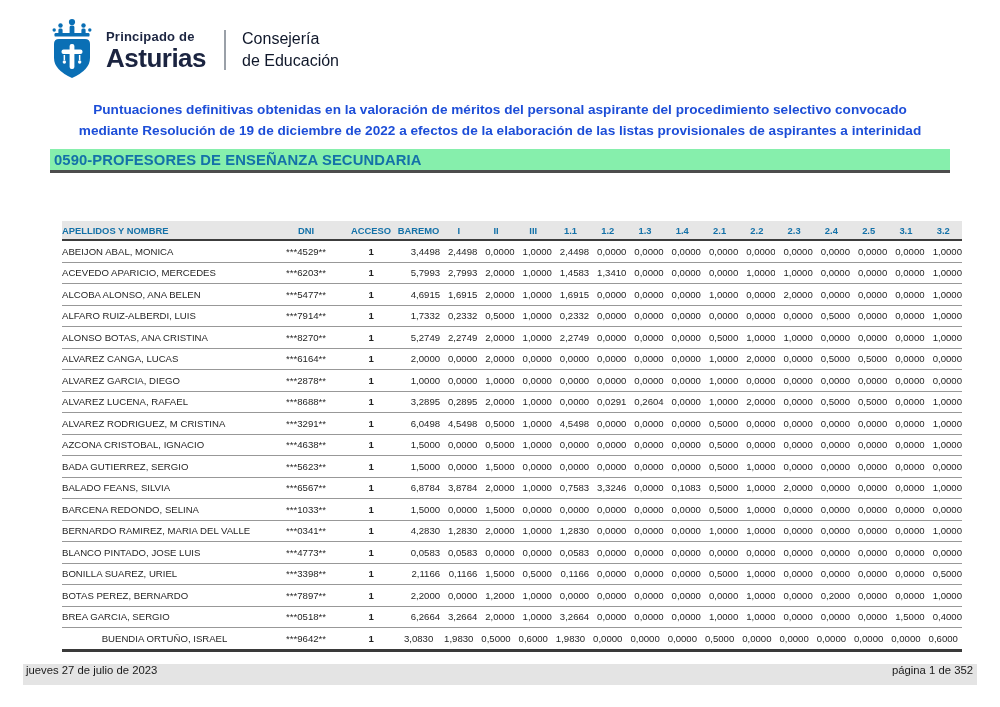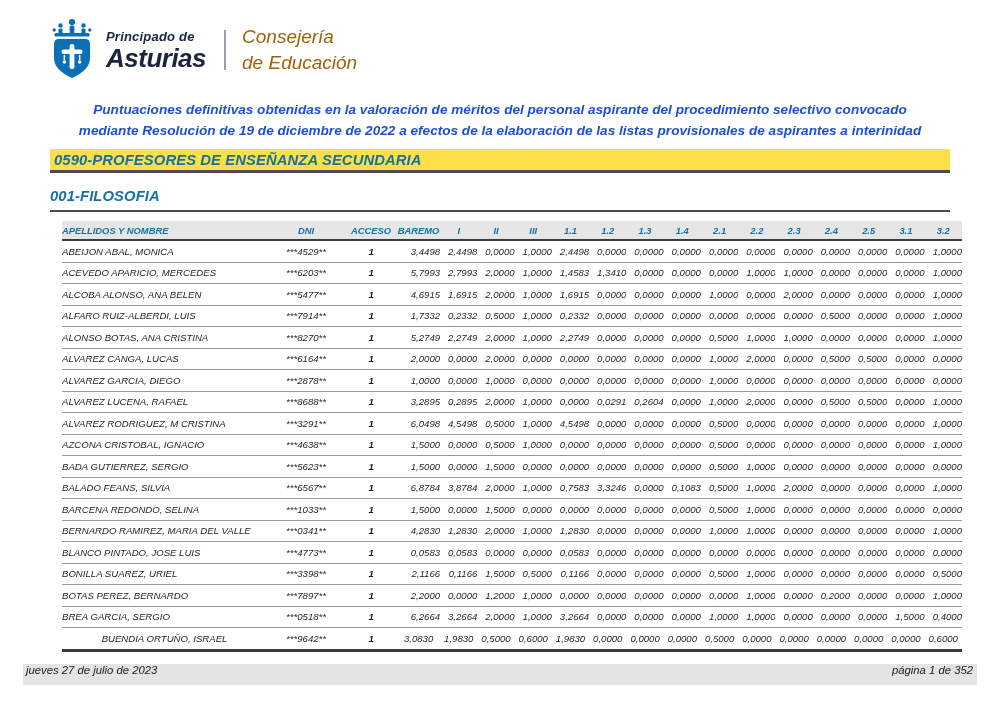--- a/index.html
+++ b/index.html
@@ -1,39 +1,39 @@
 <!DOCTYPE html>
 <html style="--accent: #1471a8; --navy: #1b2440;"><head>
 <meta charset="utf-8">
 <style>
   html,body { margin:0; padding:0; background:#ffffff; }
   .page {
     position:relative; width:1000px; height:707px; background:#ffffff;
-    font-family:"Liberation Sans", sans-serif; overflow:hidden;font-style:italic;
+    font-family:"Liberation Sans", sans-serif; overflow:hidden;
   }
 
   
   .logo-row { position:absolute; top:18px; left:50px; display:flex; align-items:center; }
   .shield-wrap { width:44px; height:64px; }
   .org-block { margin-left:12px; line-height:1; color:var(--navy,#1b2440); }
   .org-small { font-size:13px; font-weight:bold; letter-spacing:.2px; }
   .org-large { font-size:26px; font-weight:800; letter-spacing:-.5px; margin-top:2px; }
   .logo-divider { width:2px; height:40px; background:#9aa0a8; margin:0 16px 0 18px; }
-  .dept-block { font-size:19px; color:#a16207; line-height:1.35; }
+  .dept-block { font-size:16px; color:#0f172a; line-height:1.35; }
 
   
   .doc-title {
     position:absolute; top:99px; left:50px; width:900px;
     text-align:center; font-weight:bold; font-size:13.6px; color:#1d4ed8; line-height:1.55;
   }
 
   
   .section-band {
     position:absolute; top:149px; left:50px; width:900px; height:21px;
-    background:#fde047; border-bottom:3px solid #4d4d4d; box-sizing:content-box;
+    background:#86efac; border-bottom:3px solid #4d4d4d; box-sizing:content-box;
     display:flex; align-items:center;text-align:right;
   }
   .section-title { color:var(--accent,#1471a8); font-weight:bold; font-size:14.8px; padding-left:4px; letter-spacing:.1px; }
   .subsection {
     position:absolute; top:187px; left:50px; width:900px;
     border-bottom:2px solid #4d4d4d; padding-bottom:5px;
   }
   .subsection-title { color:var(--accent,#1471a8); font-weight:bold; font-size:14.8px; letter-spacing:.1px; }
 
   
@@ -115,23 +115,20 @@
 
   <div class="doc-title">
     <div>Puntuaciones definitivas obtenidas en la valoración de méritos del personal aspirante del procedimiento selectivo convocado</div>
     <div>mediante Resolución de 19 de diciembre de 2022 a efectos de la elaboración de las listas provisionales de aspirantes a interinidad</div>
   </div>
 
   <div class="section-band">
     <span class="section-title">0590-PROFESORES DE ENSEÑANZA SECUNDARIA</span>
   </div>
 
-  <div class="subsection">
-    <span class="subsection-title">001-FILOSOFIA</span>
-  </div>
 
   <table class="results">
     <colgroup>
         <col class="col-name">
         <col class="col-dni">
         <col class="col-acc">
         <col class="col-bar">
         <col class="col-num">
         <col class="col-num">
         <col class="col-num">

